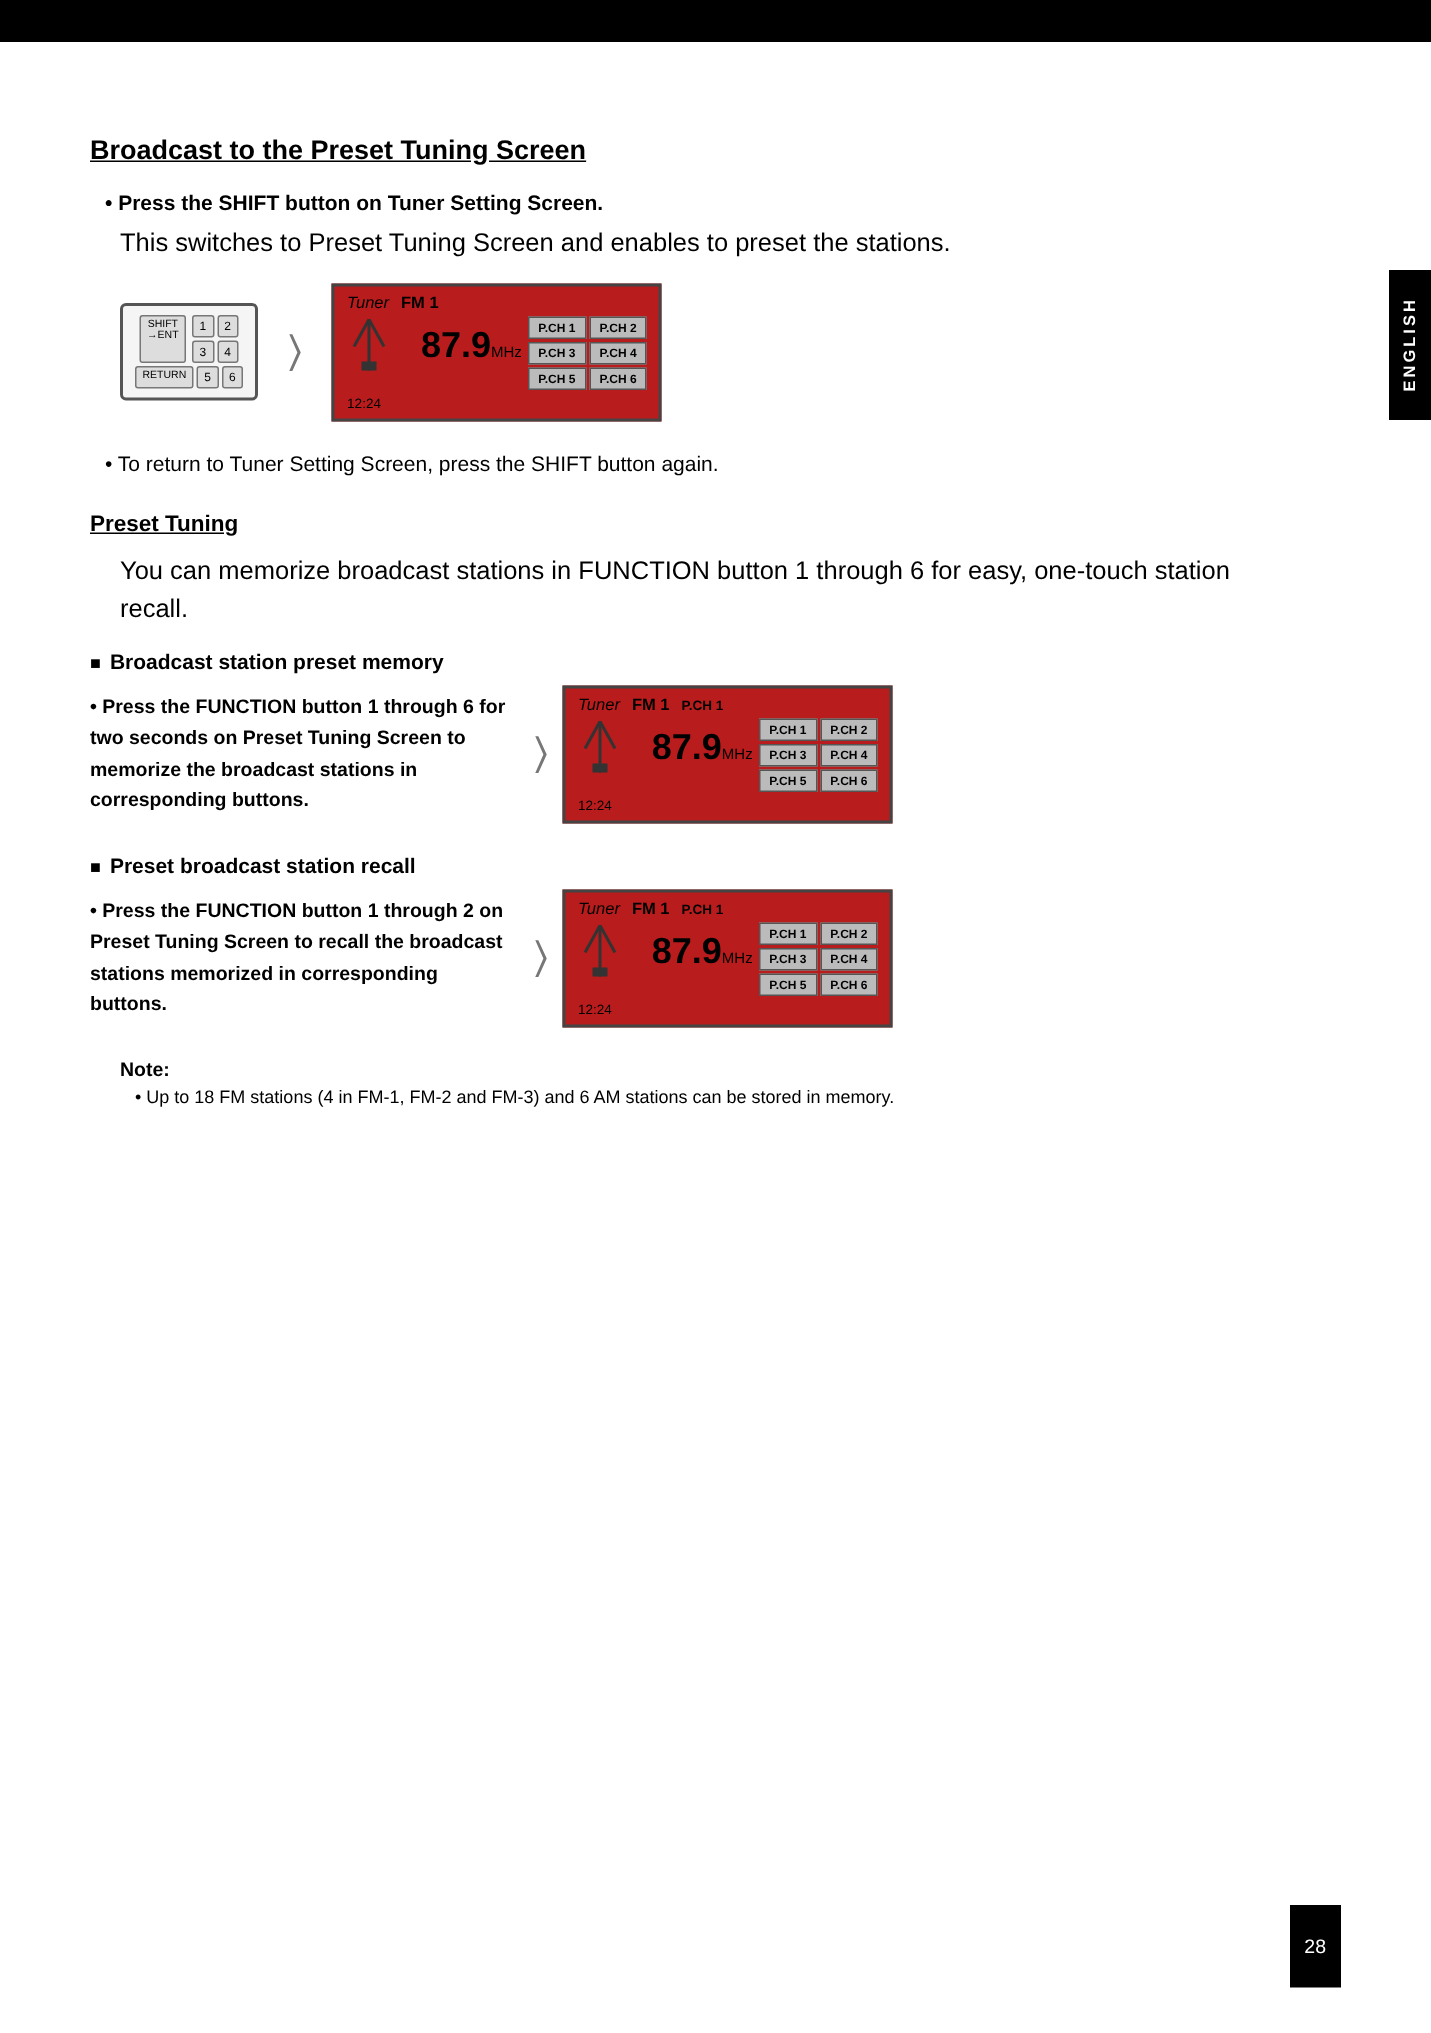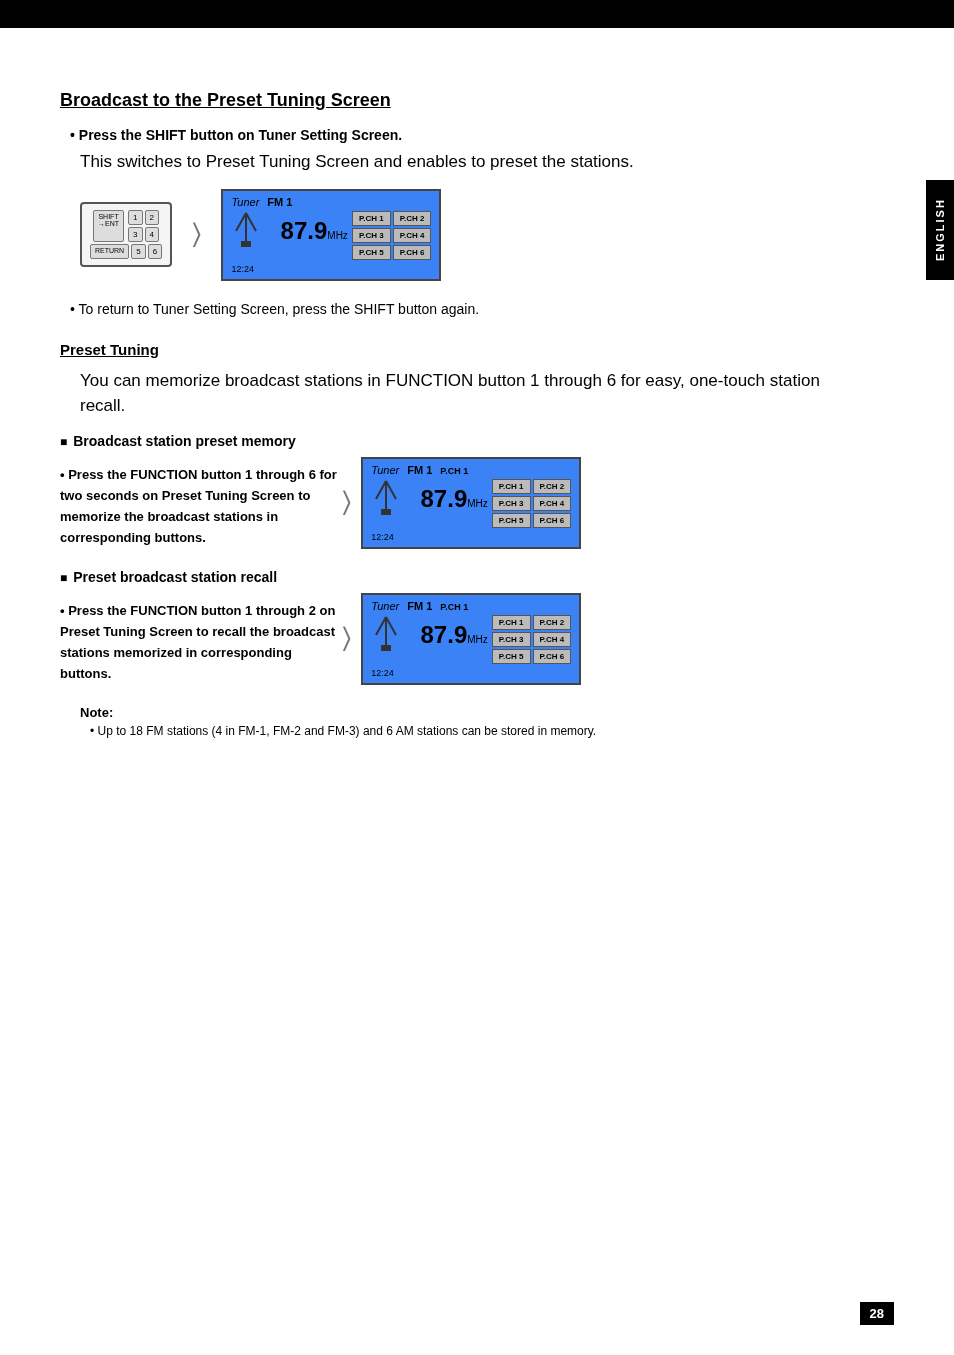--- a/index.html
+++ b/index.html
@@ -143,22 +143,22 @@
 
     .sq-bullet::before {
       content: "■";
       font-size: 12px;
       margin-top: 2px;
     }
 
     
     .bullet-diagram-row {
       display: flex;
-      align-items: flex-end;
-      gap: 2px;
+      align-items: center;
+      gap: 16px;
       margin-bottom: 20px;
     }
 
     .bullet-text {
       flex: 0 0 280px;
       font-size: 13px;
       font-weight: bold;
       line-height: 1.6;
     }
 
@@ -200,27 +200,27 @@
     }
 
     
     .page-number {
       position: absolute;
       bottom: 30px;
       right: 60px;
       background: #000;
       color: #fff;
       font-size: 13px;
-      font-weight: bold;
-      padding: 4px 10px;
+      font-weight: normal;
+      padding: 20px 10px;
     }
 
     .tuner-screen-inner {
       border: 2px solid #444;
-      background: #3b82f6;
+      background: #b91c1c;
       padding: 5px 8px 5px 8px;
       width: 220px;
     }
 
     .ts-header {
       display: flex;
       align-items: baseline;
       gap: 8px;
       margin-bottom: 3px;
     }

